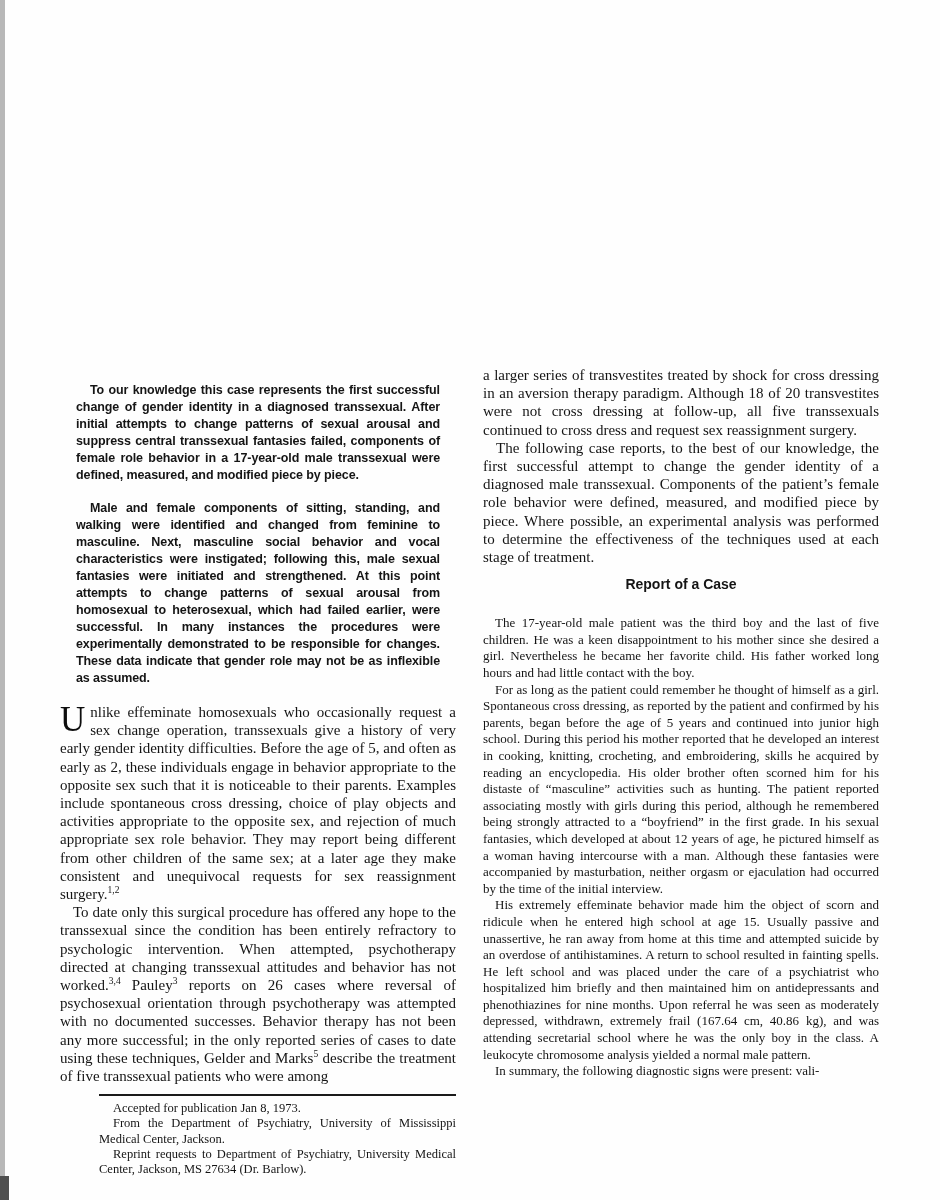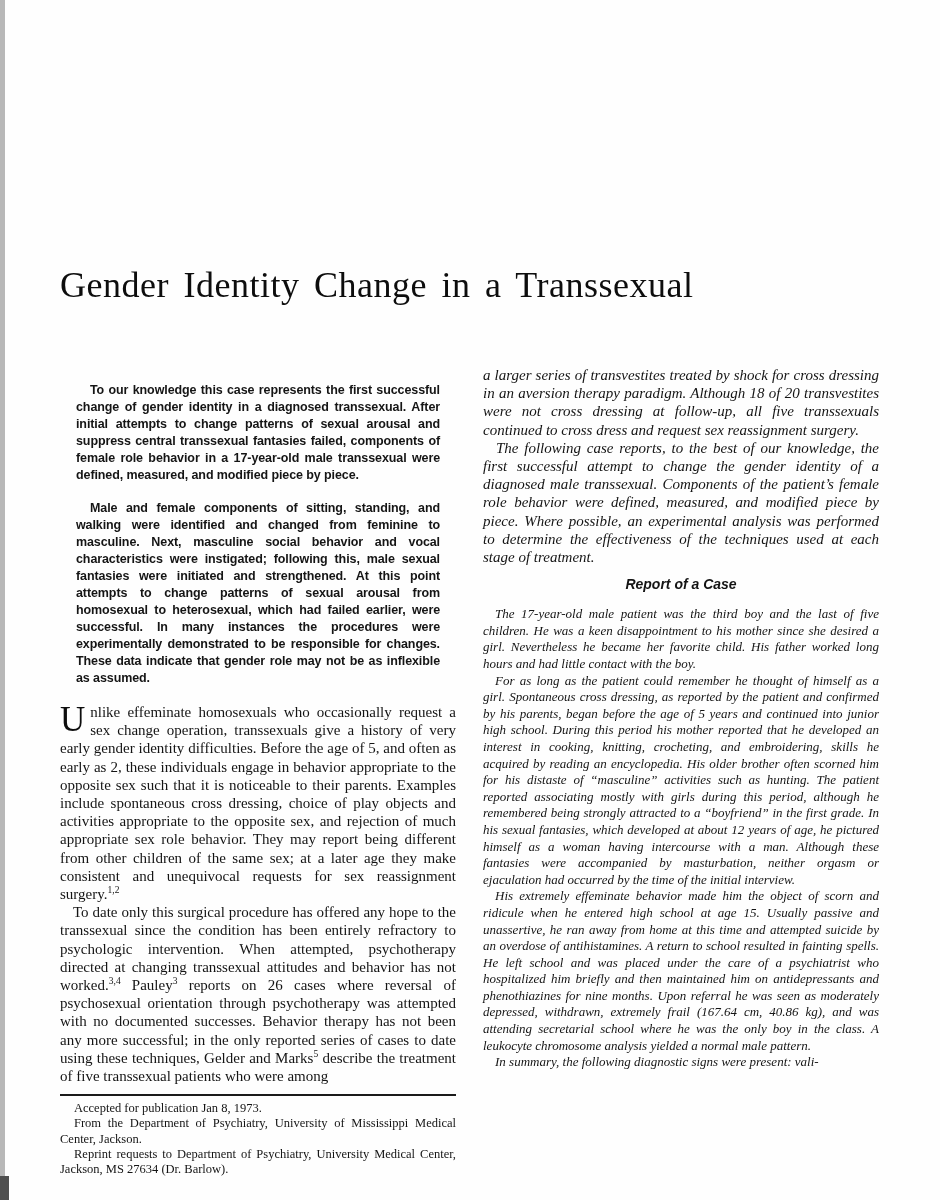--- a/index.html
+++ b/index.html
@@ -12,44 +12,44 @@
 
   .title {
     position:absolute; left:60px; top:240px; width:830px;
     font-size:36px; font-weight:400; letter-spacing:0.5px; word-spacing:5px;
     color:#0d0d0d; white-space:nowrap;
   }
   .byline { position:absolute; left:61px; top:312px; font-size:15px; letter-spacing:0.2px; }
 
   .col { position:absolute; top:366px; width:396px; }
   .col-left { left:60px; }
-  .col-right { left:483px;font-style:italic; }
+  .col-right { left:483px; }
 
   .abstract p {
     margin:16px; font-family:"Liberation Sans", sans-serif; font-weight:bold;
     font-size:12.5px; line-height:17px; letter-spacing:-0.1px;
     text-align:justify; text-indent:14px; color:#151515;
   }
 
   .body-p { margin:0; font-size:15px; line-height:18.2px; text-align:justify; }
   .first-body { margin-top:15px; }
   .indent { text-indent:13px; }
 
   .dropcap {
     float:left; font-size:35px; line-height:29px; padding:2px 5px 0 0; color:#0d0d0d;
   }
 
   .sup { font-size:9.5px; vertical-align:super; line-height:0; letter-spacing:0; }
 
-  .footnote { margin-top:9px; }
+  .footnote { margin-top:9px;margin-left:39px; }
   .fn-rule { border-top:2px solid #1a1a1a; margin-bottom:5px; }
   .footnote p { margin:0; font-size:12.5px; line-height:15.2px; text-indent:14px; text-align:justify; }
 
   .section-heading {
-    margin:10px 0 14px 0; text-align:center;
+    margin:10px 0 23px 0; text-align:center;
     font-family:"Liberation Sans", sans-serif; font-weight:bold; font-size:14px;
   }
   .case-p { margin:0; font-size:13px; line-height:16.6px; text-align:justify; text-indent:12px; }
 
   .footer {
     position:absolute; left:60px; right:60px; top:1198px;
     display:flex; align-items:baseline; font-size:14px;
   }
   .footer-right { margin-left:auto;margin-top:19px; }
   .footer-page { font-weight:bold; margin-left:20px; }
@@ -59,21 +59,20 @@
     font-size:17px; font-weight:bold; letter-spacing:-0.2px; color:#101010;margin-top:24px;
   }
 </style>
 </head>
 <body>
 
 <div id="page">
   <div class="edge-strip"></div>
   <div class="corner-mark"></div>
 
-  <h1 class="title">Gender Identity Change in a Transsexual</h1>
 
   <div class="col col-left">
     <section class="abstract">
       <p>To our knowledge this case represents the first successful change of gender identity in a diagnosed transsexual. After initial attempts to change patterns of sexual arousal and suppress central transsexual fantasies failed, components of female role behavior in a 17-year-old male transsexual were defined, measured, and modified piece by piece.</p>
       <p>Male and female components of sitting, standing, and walking were identified and changed from feminine to masculine. Next, masculine social behavior and vocal characteristics were instigated; following this, male sexual fantasies were initiated and strengthened. At this point attempts to change patterns of sexual arousal from homosexual to heterosexual, which had failed earlier, were successful. In many instances the procedures were experimentally demonstrated to be responsible for changes. These data indicate that gender role may not be as inflexible as assumed.</p>
     </section>
 
     <p class="body-p first-body"><span class="dropcap">U</span><span>nlike effeminate homosexuals who occasionally request a sex change operation, transsexuals give a history of very early gender identity difficulties. Before the age of 5, and often as early as 2, these individuals engage in behavior appropriate to the opposite sex such that it is noticeable to their parents. Examples include spontaneous cross dressing, choice of play objects and activities appropriate to the opposite sex, and rejection of much appropriate sex role behavior. They may report being different from other children of the same sex; at a later age they make consistent and unequivocal requests for sex reassignment surgery.</span><sup class="sup">1,2</sup></p>
 
     <p class="body-p indent"><span>To date only this surgical procedure has offered any hope to the transsexual since the condition has been entirely refractory to psychologic intervention. When attempted, psychotherapy directed at changing transsexual attitudes and behavior has not worked.</span><sup class="sup">3,4</sup><span> Pauley</span><sup class="sup">3</sup><span> reports on 26 cases where reversal of psychosexual orientation through psychotherapy was attempted with no documented successes. Behavior therapy has not been any more successful; in the only reported series of cases to date using these techniques, Gelder and Marks</span><sup class="sup">5</sup><span> describe the treatment of five transsexual patients who were among</span></p>

